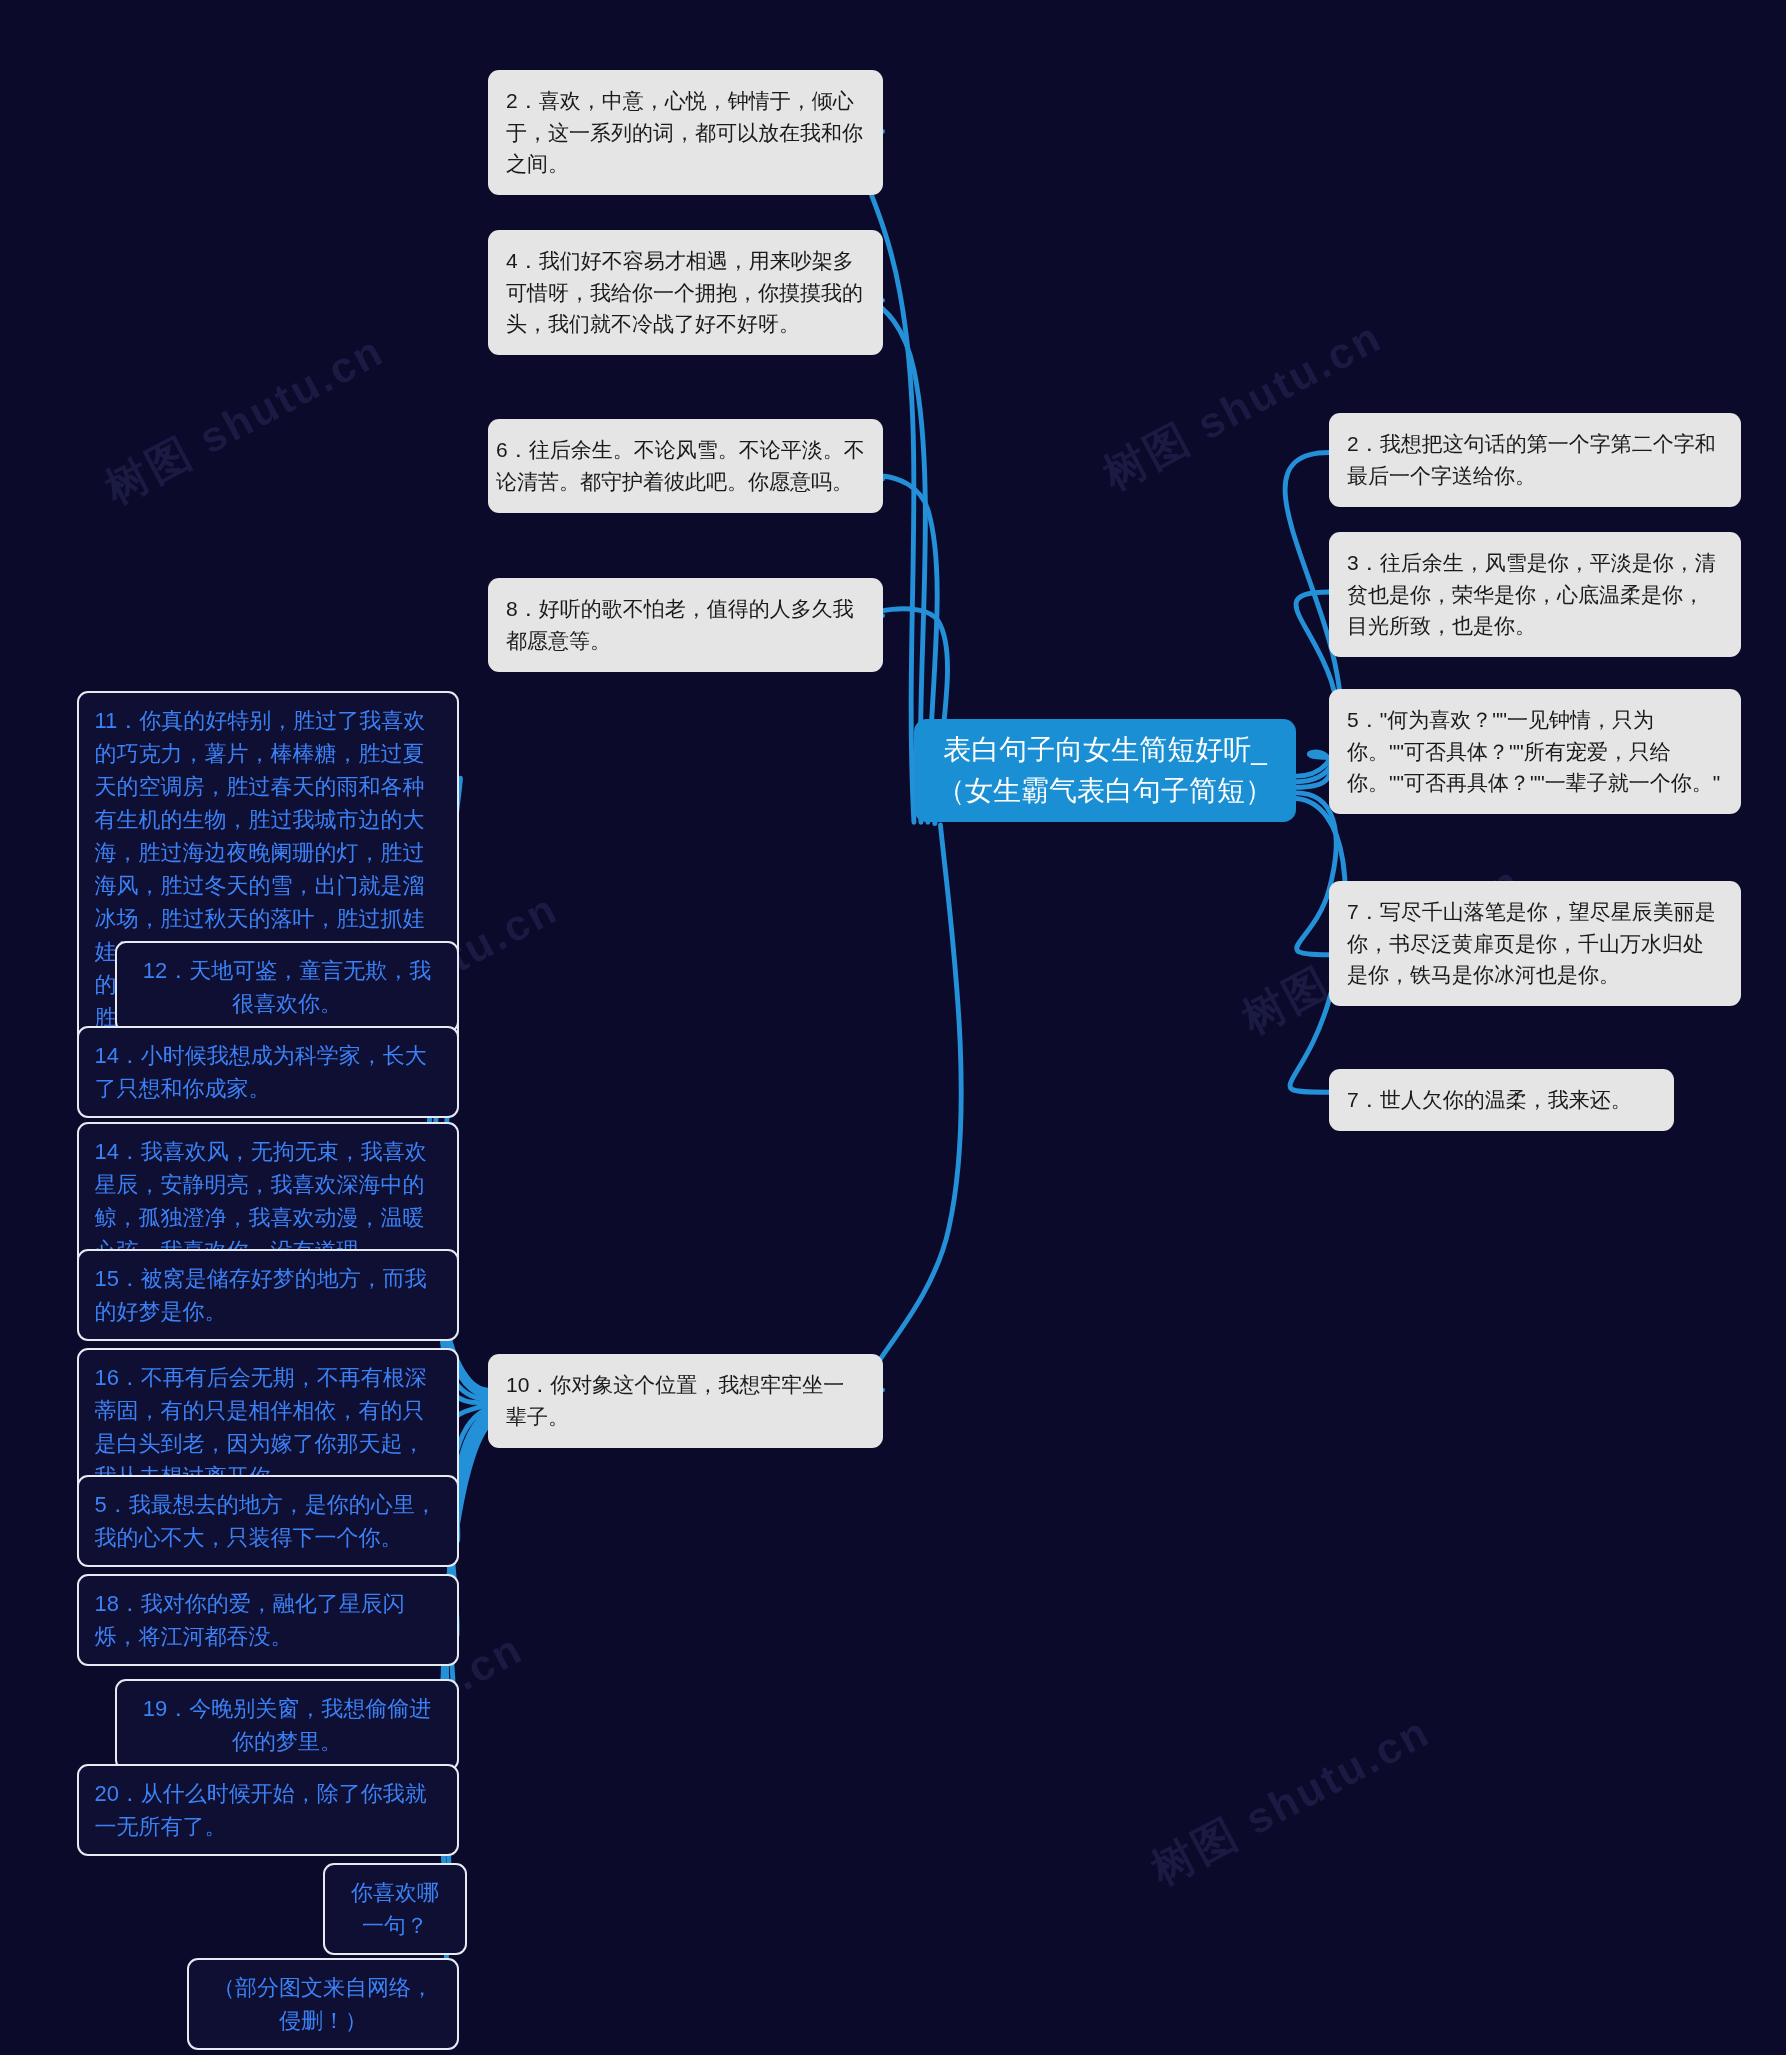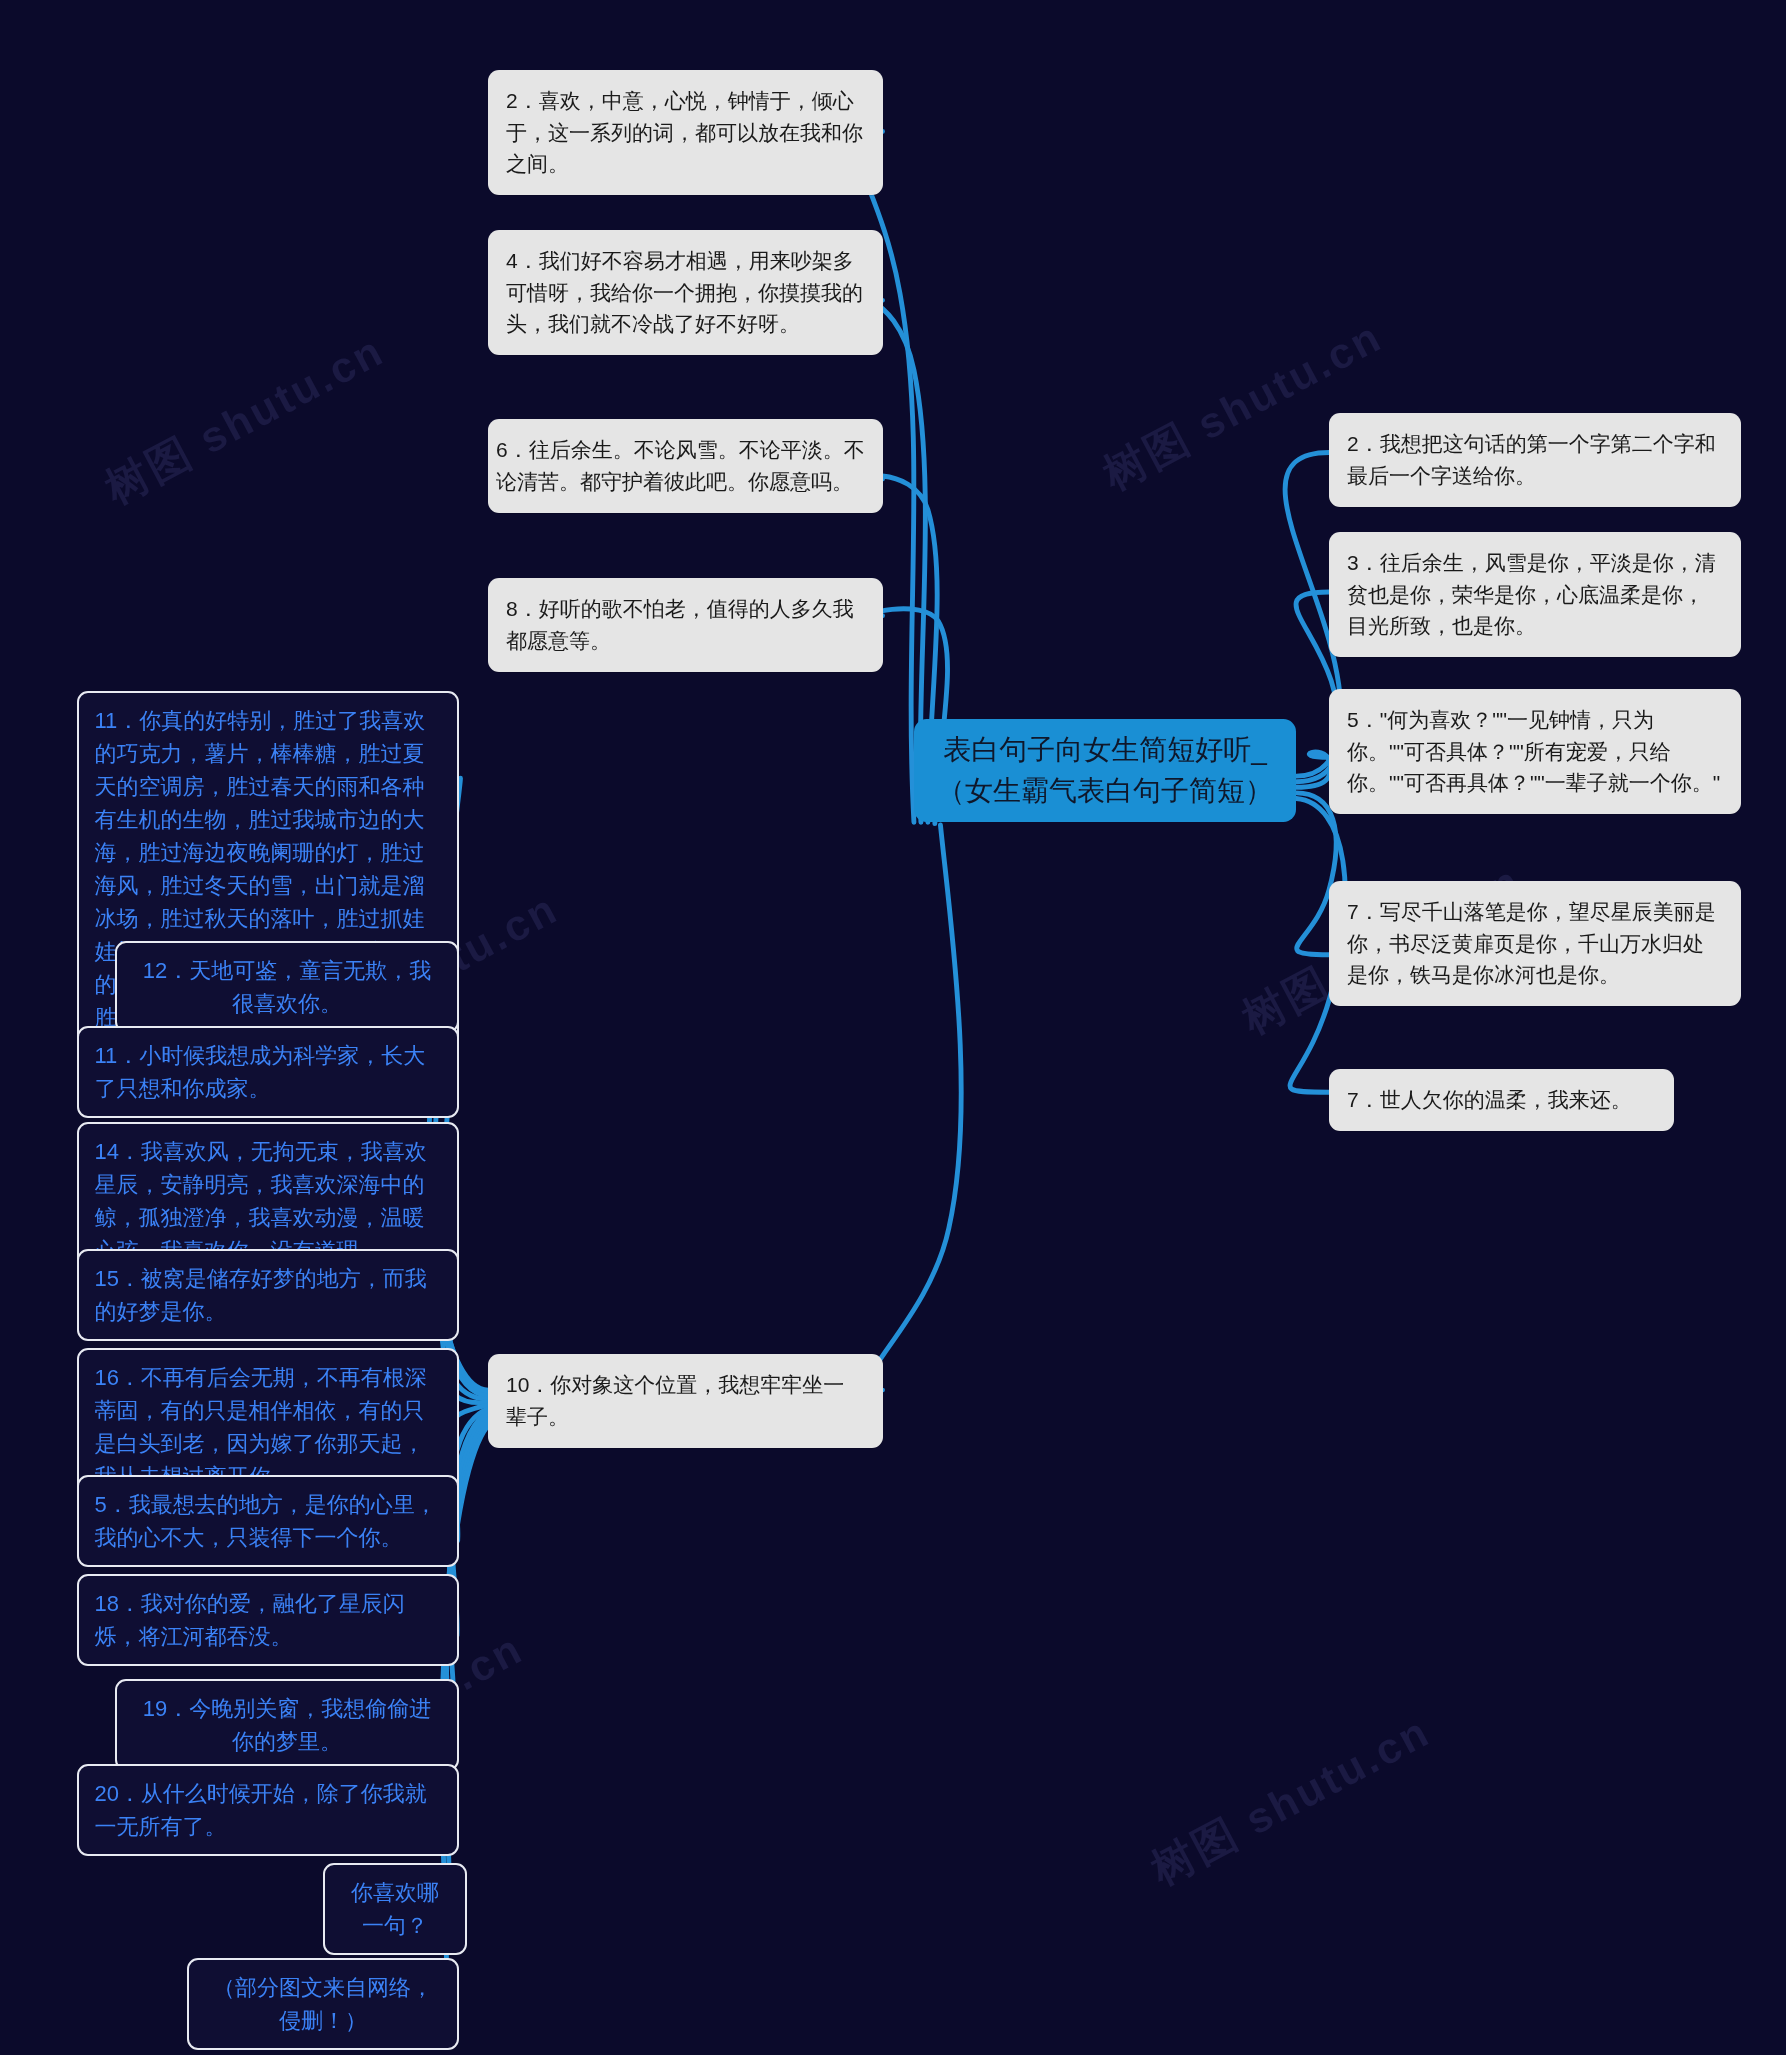--- a/index.html
+++ b/index.html
@@ -62,21 +62,21 @@
     border: 2.1px solid #e8eaf2;
     padding: 11px 15.4px;
     font-size: 22px;
   }
   .node-dark.center-txt { text-align: center; }
 
   .node-root {
     position: absolute;
     z-index: 4;
     background: #1a8fd4;
-    color: #0f172a;
+    color: #ffffff;
     border-radius: 12.6px;
     font-size: 28px;
     line-height: 1.45;
     text-align: center;
     padding: 18px 21px;
     display: flex;
     align-items: center;
     justify-content: center;
   }
 </style>
@@ -166,21 +166,21 @@
 
   <div class="node node-dark" style="left:77px; top:691px; width:382px;">
     <span>11．你真的好特别，胜过了我喜欢的巧克力，薯片，棒棒糖，胜过夏天的空调房，胜过春天的雨和各种有生机的生物，胜过我城市边的大海，胜过海边夜晚阑珊的灯，胜过海风，胜过冬天的雪，出门就是溜冰场，胜过秋天的落叶，胜过抓娃娃机里面的娃娃，胜过别人千万句的我喜欢你，胜过我假期的赖床，胜过我喜欢抱着的大杯果汁，胜过一切我喜欢的一切。</span>
   </div>
 
   <div class="node node-dark center-txt" style="left:115px; top:941px; width:344px;">
     <span>12．天地可鉴，童言无欺，我很喜欢你。</span>
   </div>
 
   <div class="node node-dark" style="left:77px; top:1026px; width:382px;">
-    <span>11．小时候我想成为科学家，长大了只想和你成家。</span>
+    <span>14．小时候我想成为科学家，长大了只想和你成家。</span>
   </div>
 
   <div class="node node-dark" style="left:77px; top:1122px; width:382px;">
     <span>14．我喜欢风，无拘无束，我喜欢星辰，安静明亮，我喜欢深海中的鲸，孤独澄净，我喜欢动漫，温暖心弦，我喜欢你，没有道理。</span>
   </div>
 
   <div class="node node-dark" style="left:77px; top:1249px; width:382px;">
     <span>15．被窝是储存好梦的地方，而我的好梦是你。</span>
   </div>
 

